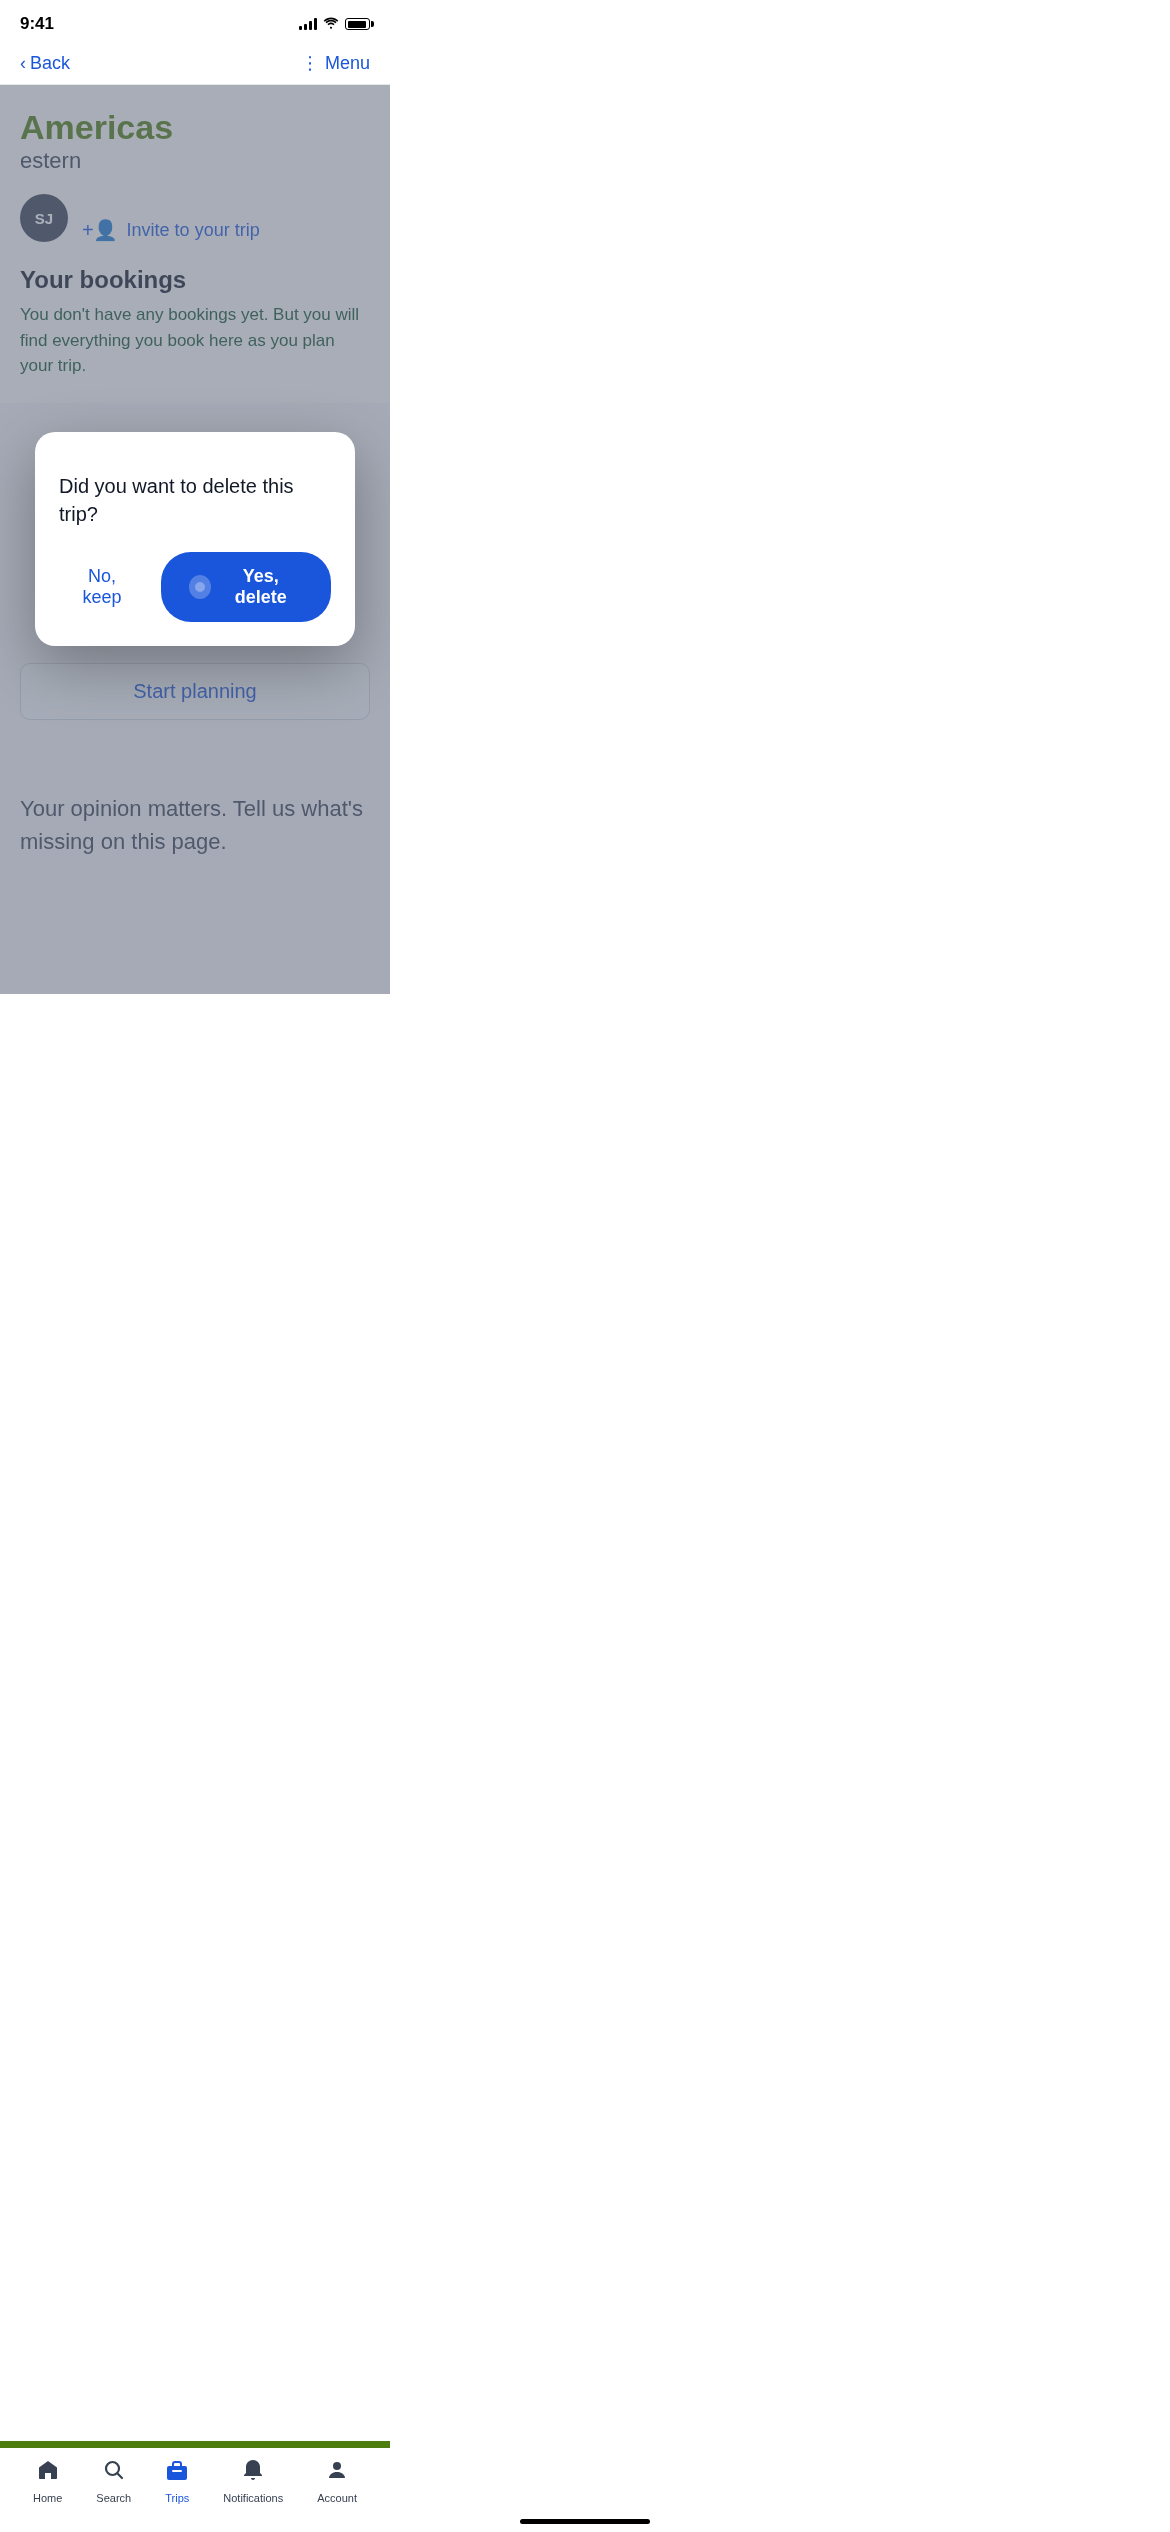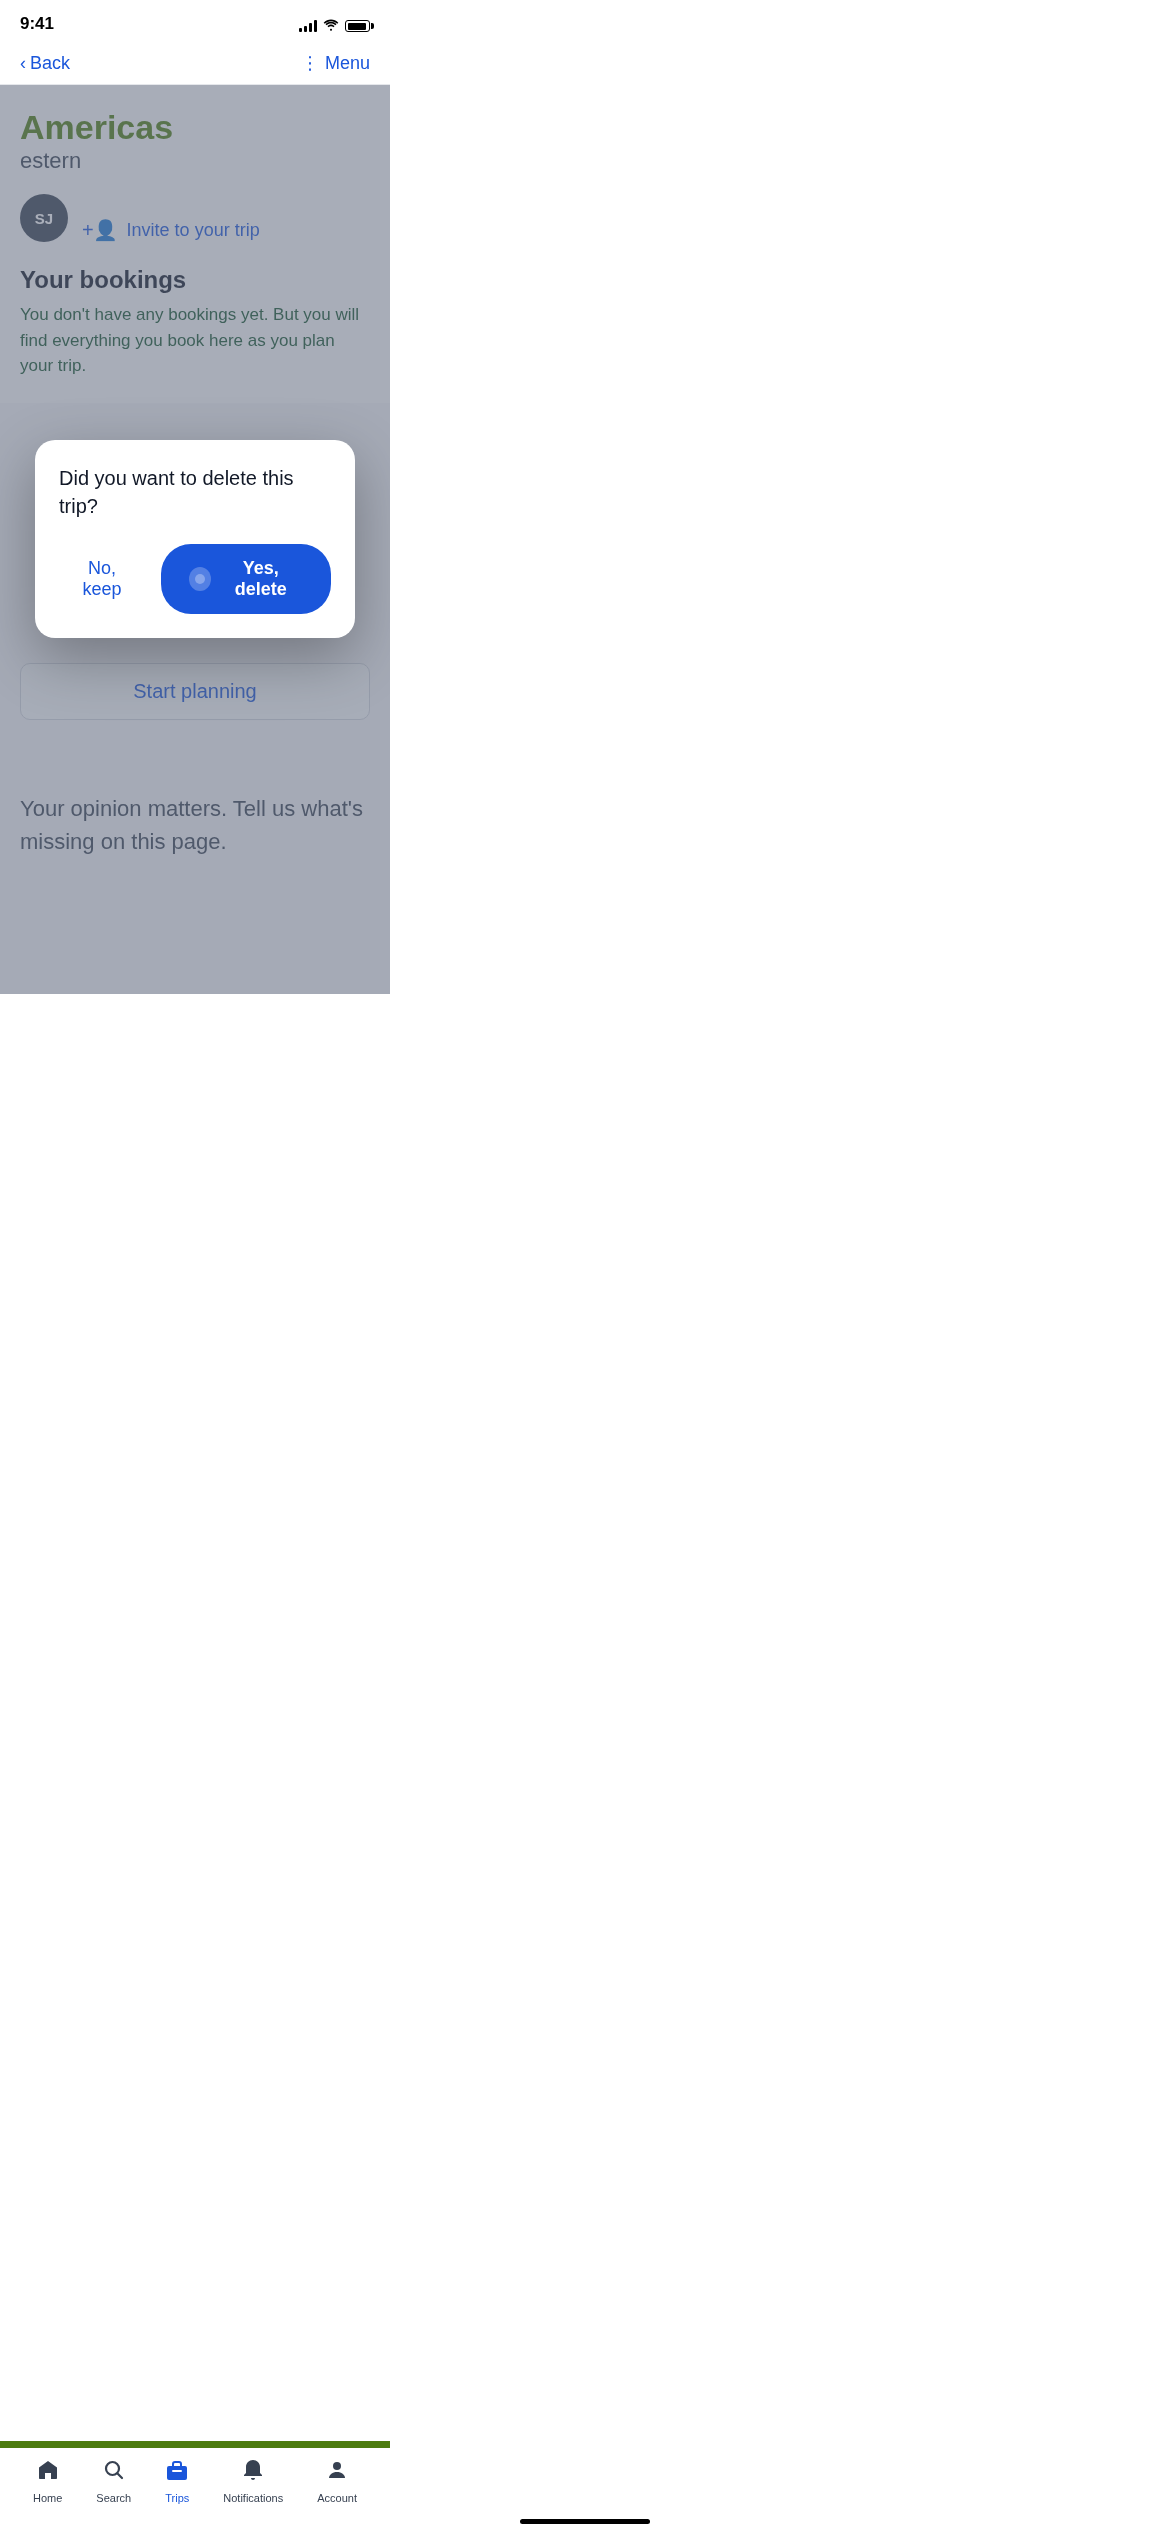--- a/index.html
+++ b/index.html
@@ -11,21 +11,21 @@
       font-family: -apple-system, BlinkMacSystemFont, 'Helvetica Neue', Arial, sans-serif;
       background: #fff;
       position: relative;
       overflow: hidden;
     }
 
     
     .status-bar {
       display: flex;
       justify-content: space-between;
-      align-items: flex-end;
+      align-items: center;
       padding: 14px 20px 8px;
       background: #fff;
     }
 
     .status-time {
       font-size: 17px;
       font-weight: 600;
       color: #000;
     }
 
@@ -199,21 +199,21 @@
     }
 
     
     .dialog {
       position: absolute;
       top: 50%;
       left: 50%;
       transform: translate(-50%, -50%);
       background: #fff;
       border-radius: 20px;
-      padding: 24px 24px 24px;
+      padding: 40px 24px 24px;
       width: 320px;
       z-index: 20;
       box-shadow: 0 20px 60px rgba(0,0,0,0.3);
     }
 
     .dialog-question {
       font-size: 20px;
       font-weight: 500;
       color: #111827;
       text-align: left;

